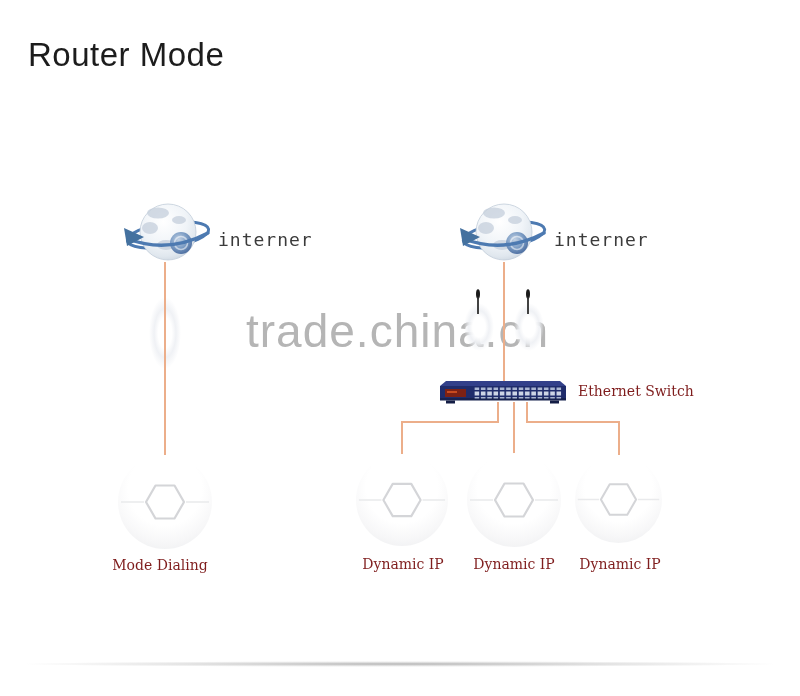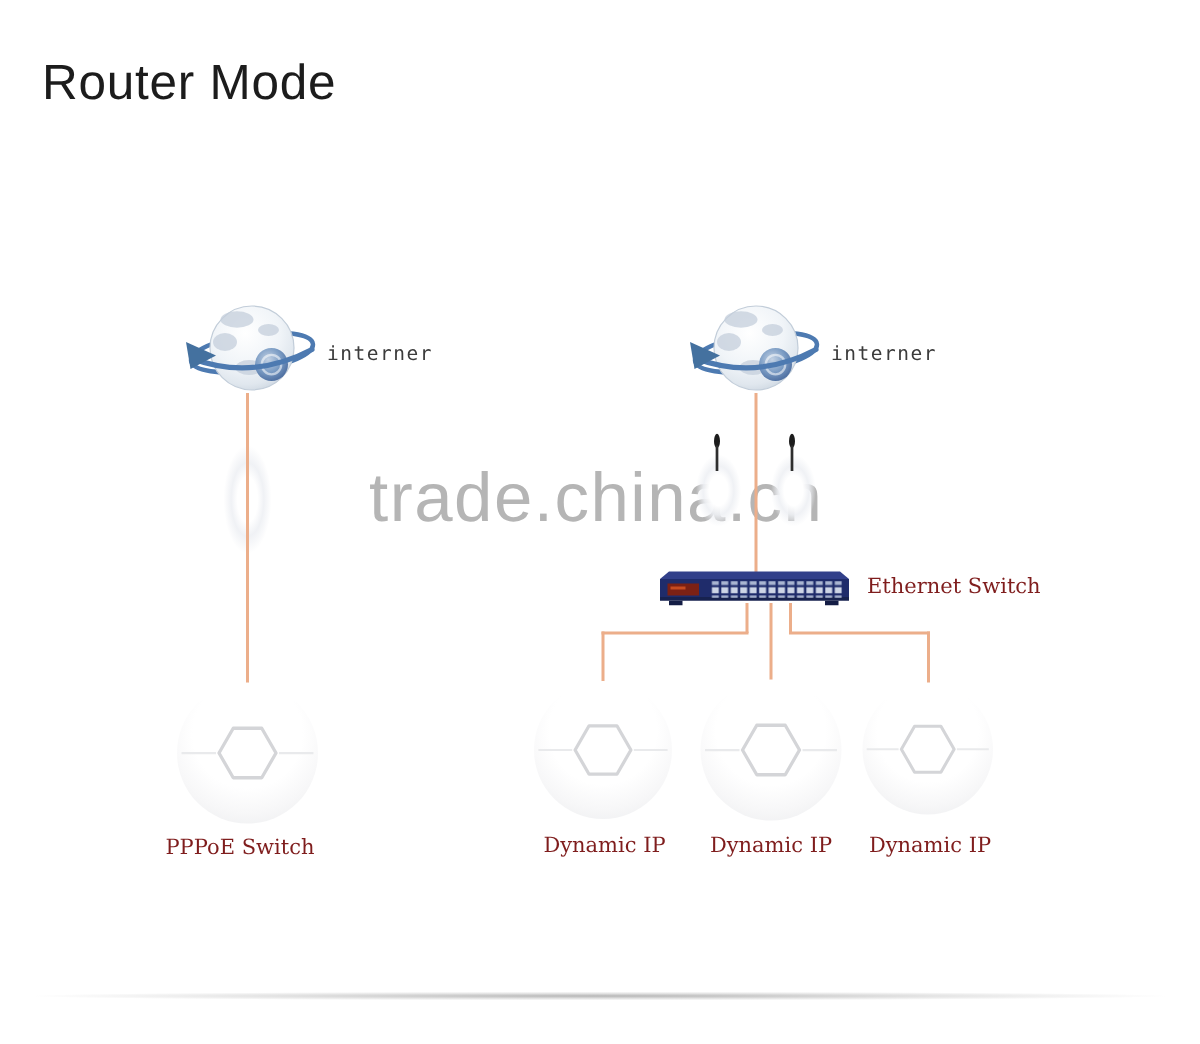--- a/index.html
+++ b/index.html
@@ -22,21 +22,21 @@
   .switch { z-index:4; }
 
   .ap { border-radius:50%; z-index:4;
         background: radial-gradient(circle at 50% 36%, #ffffff 48%, #f7f7f8 70%,
                     #ebecee 94%, #e2e3e6 100%); }
   .ap svg { display:block; width:100%; height:100%; }
 
   .caption { font-family:"DejaVu Serif", "Liberation Serif", serif; font-size:14px;
              color:#7f1d1d; text-align:center; z-index:5; white-space:nowrap; }
 
-  .mono-label { font-family:"DejaVu Sans Mono", "Liberation Mono", monospace; font-size:13px;
+  .mono-label { font-family:"DejaVu Sans Mono", "Liberation Mono", monospace; font-size:18px;
                 color:#3b3b3b; letter-spacing:1px; z-index:5; white-space:nowrap; }
 
   .divider { z-index:2; height:6px;
              background: radial-gradient(ellipse closest-side, rgba(95,95,95,0.45),
                          rgba(135,135,135,0.22) 58%, rgba(255,255,255,0) 98%); }
 </style>
 </head>
 <body>
 
 <div class="stage">
@@ -76,21 +76,21 @@
 
   <div class="abs link" style="left:164px; top:262px; width:2px; height:194px;"></div>
   <div class="abs glow" style="left:149px; top:297px; width:32px; height:72px;"></div>
 
   <div class="abs ap" style="left:118px; top:455px; width:94px; height:94px;">
     <svg viewBox="0 0 94 94">
       <path d="M 3,47 L 26,47 M 68,47 L 91,47" stroke="#e9eaec" stroke-width="1.5" fill="none"></path>
       <polygon points="28,47 37.5,30.5 56.5,30.5 66,47 56.5,63.5 37.5,63.5" fill="none" stroke="#d4d5d8" stroke-width="2.2" stroke-linejoin="round"></polygon>
     </svg>
   </div>
-  <div class="abs caption" style="left:90px; top:557px; width:140px;">PPPoE Switch</div>
+  <div class="abs caption" style="left:90px; top:557px; width:140px;">Mode Dialing</div>
 
   <svg class="abs globe" style="left:458px; top:200px;" width="100" height="70" viewBox="0 0 100 70">
     <ellipse cx="46" cy="35" rx="41" ry="12" fill="none" stroke="#4d7ab1" stroke-width="3" transform="rotate(-8 46 35)"></ellipse>
     <circle cx="46" cy="32" r="28" fill="url(#gSphere)" stroke="#c2cdd9" stroke-width="0.8"></circle>
     <g fill="#c5cfdc" opacity="0.75">
       <ellipse cx="36" cy="13" rx="11" ry="5.5"></ellipse>
       <ellipse cx="57" cy="20" rx="7" ry="4"></ellipse>
       <ellipse cx="28" cy="28" rx="8" ry="6"></ellipse>
       <ellipse cx="44" cy="45" rx="9" ry="5"></ellipse>
     </g>

